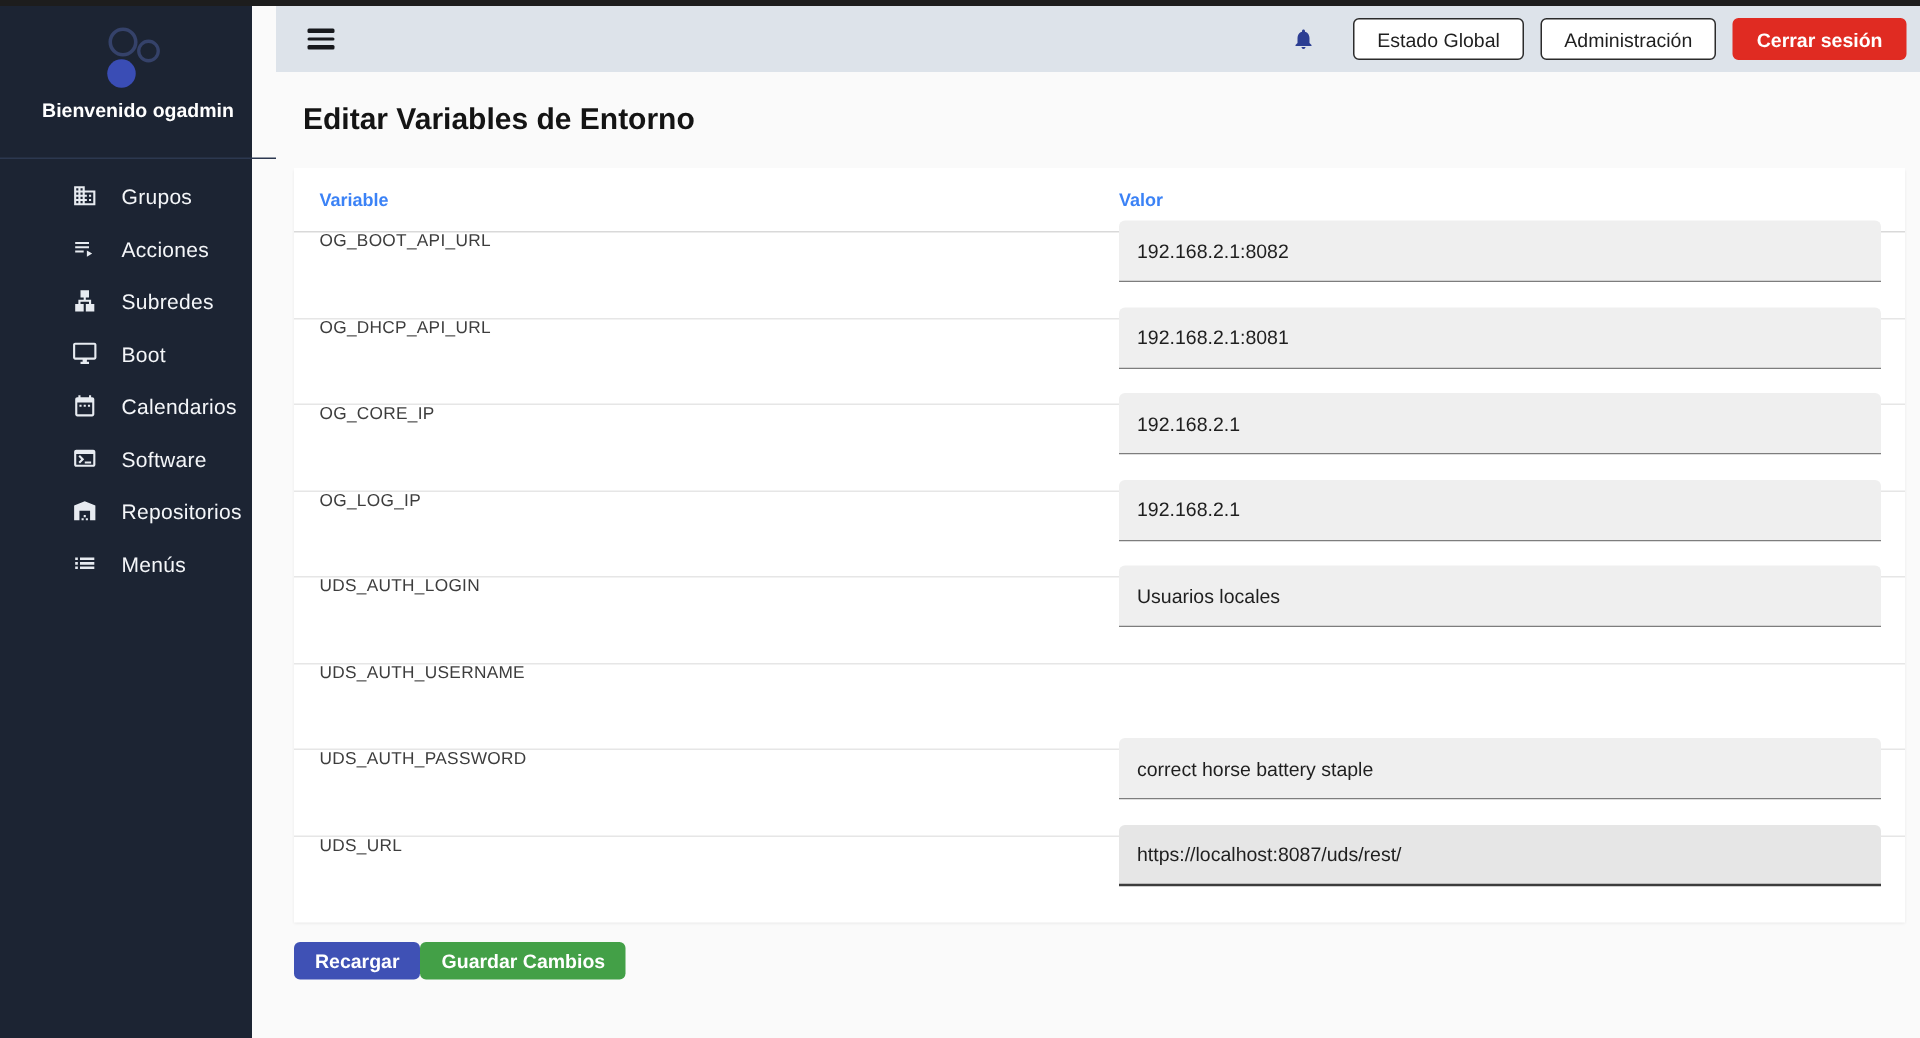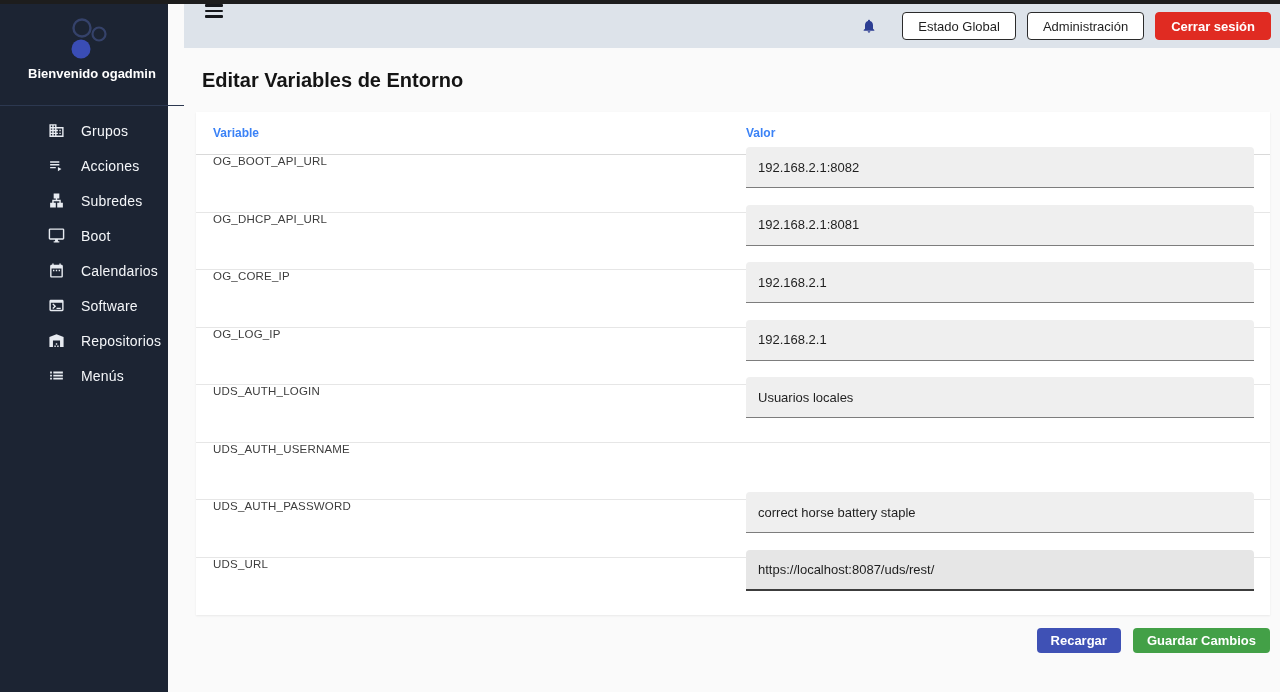--- a/index.html
+++ b/index.html
@@ -27,21 +27,21 @@
   .nav-item {
     height:35px; display:flex; align-items:center; padding-left:22px; cursor:pointer;margin-left:26px;
   }
   .nav-item .nicon { width:17px; height:17px; flex:0 0 17px; display:flex; align-items:center; }
   .nav-item .nicon svg { width:17px; height:17px; fill:#e7ebf1; }
   .nav-item .nlabel { margin-left:16px; font-size:14px; font-weight:500; color:#f4f6f9; letter-spacing:.2px; }
 
   
   .topbar {
     position:absolute; top:4px; left:184px; width:1096px; height:44px;
-    background:#dde3ea; display:flex; 
+    background:#dde3ea; display:flex; align-items:center;
     padding:0 9px 0 21px;
     gap:40px;
   }
   .hamburger { width:18px; height:14px; display:flex; flex-direction:column; justify-content:space-between; cursor:pointer; }
   .hamburger span { display:block; height:2.6px; background:#16181c; border-radius:1px; }
   .topbar-right { margin-left:auto; display:flex; align-items:center; gap:11px; }
   .bell { width:16px; height:16px; margin-right:14px; cursor:pointer; }
   .bell svg { width:16px; height:16px; fill:#2c3e93; }
   .tb-btn {
     height:28px; padding:0 15px; font-size:13px; border-radius:4px; cursor:pointer;
@@ -69,21 +69,21 @@
   .field {
     width:508px; height:41px; margin-top:-8px;
     background:#efefef; border:none; border-bottom:1px solid #7d7d7d;
     border-radius:4px 4px 0 0; padding:0 12px; font-size:13px; color:#1f1f1f;
     font-family:inherit; outline:none;
   }
   .field.focused { background:#e6e6e6; border-bottom:2px solid #3c3c3c; }
 
   .actions {
     position:absolute; left:196px; top:628px; width:1074px;
-    display:flex; justify-content:flex-end; gap:12px;
+    display:flex; 
   }
   .act-btn {
     height:25px; border:none; border-radius:4px; cursor:pointer;
     color:#ffffff; font-size:13px; font-weight:600; padding:0 14px; font-family:inherit;
   }
   .act-btn.reload { background:#3f51b5; }
   .act-btn.save { background:#43a047; }
 </style>
 </head>
 <body>

